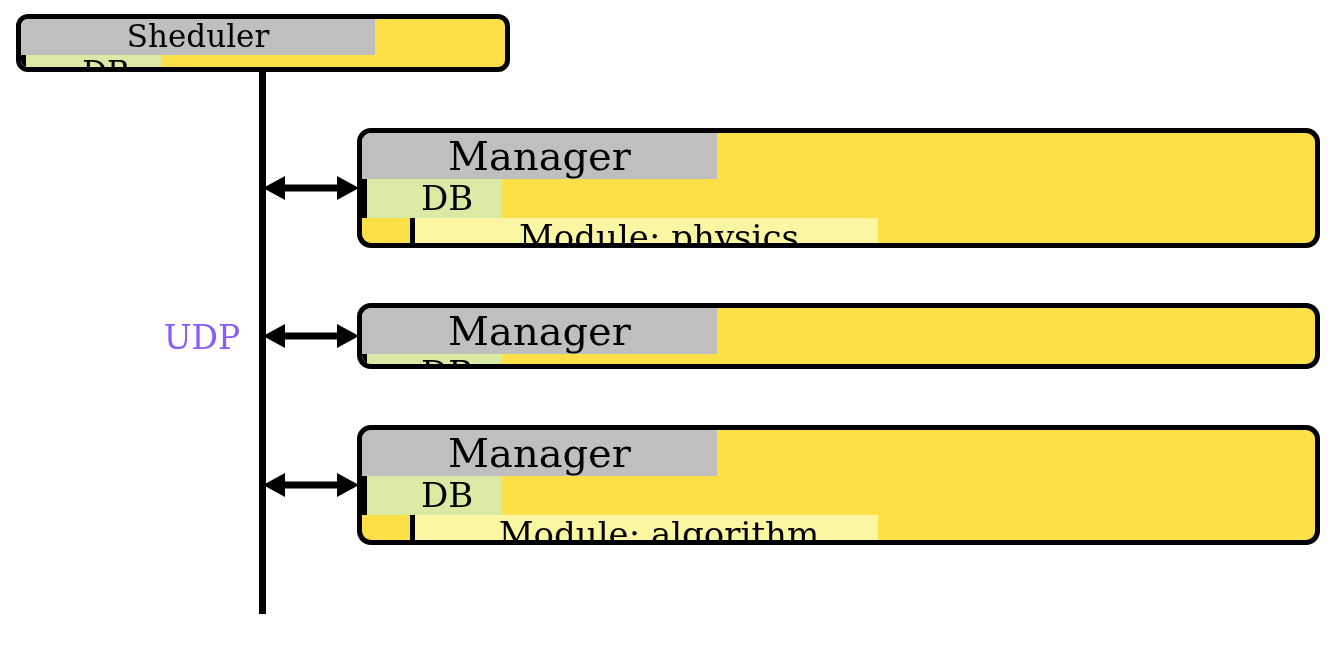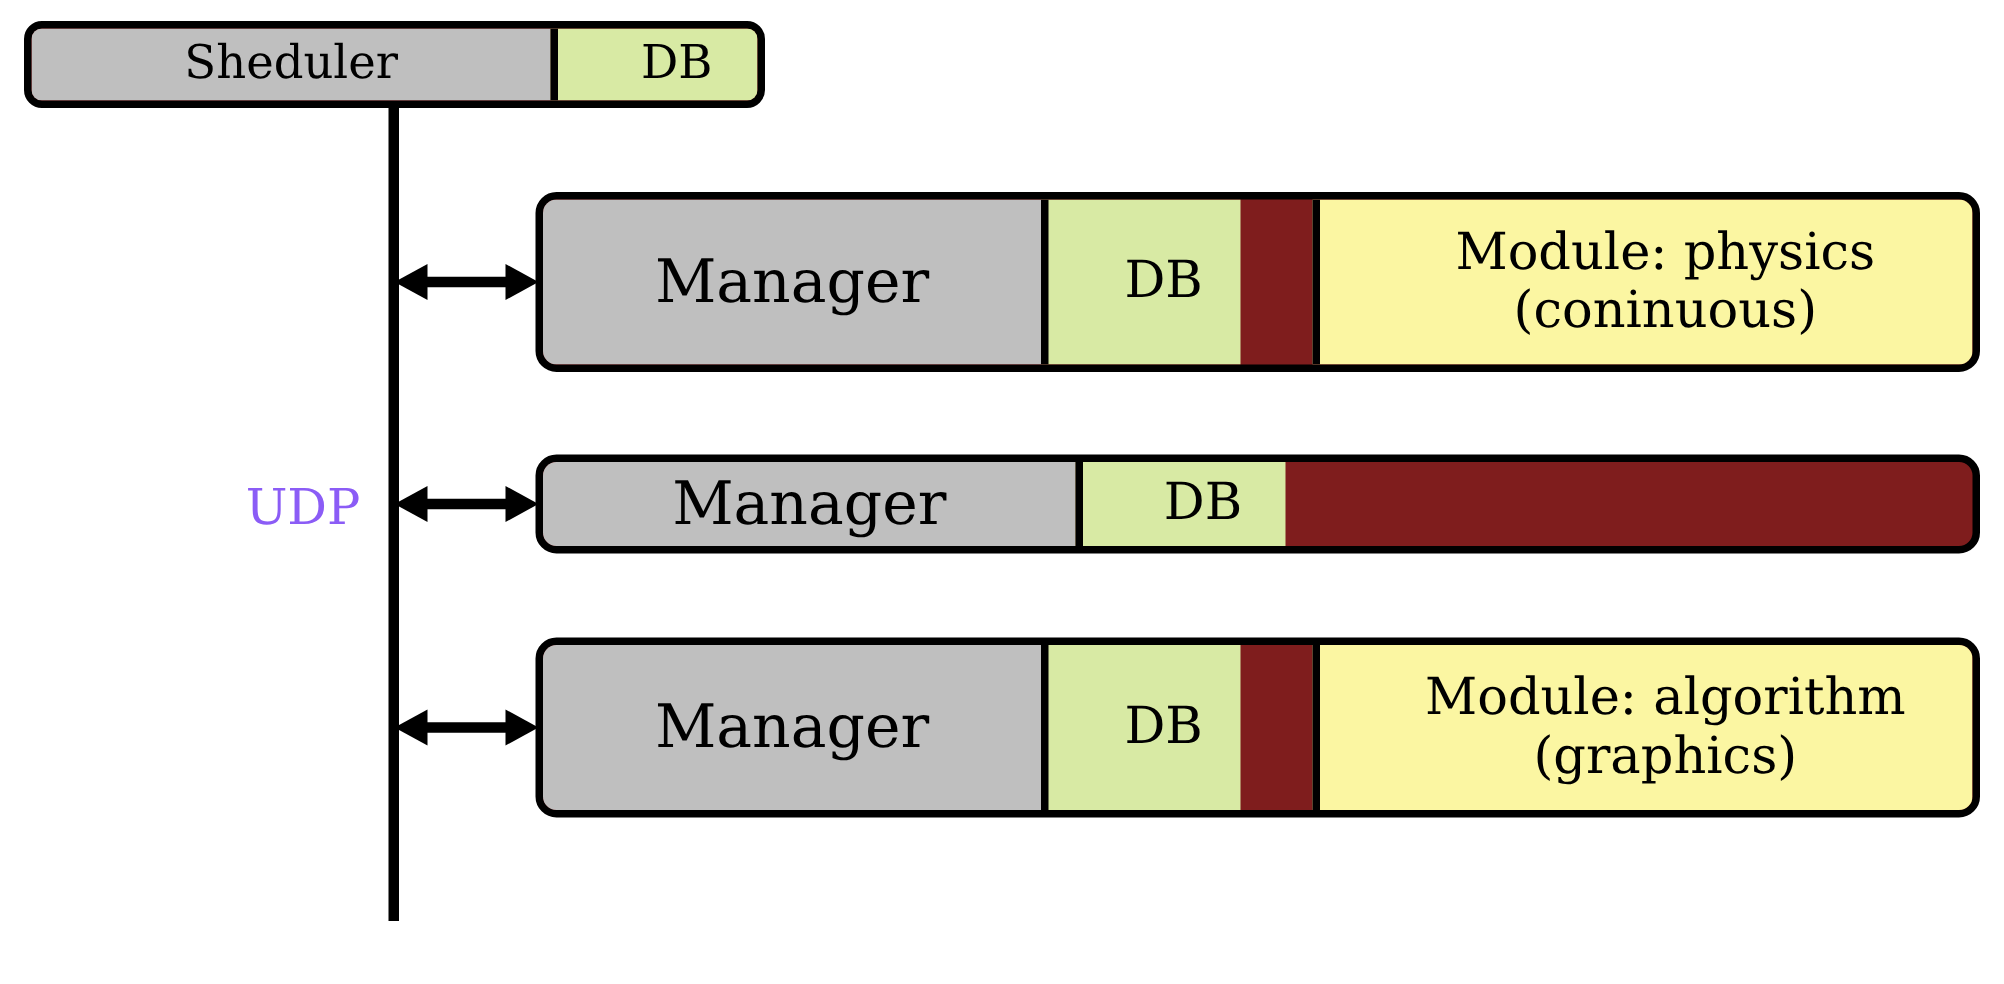--- a/index.html
+++ b/index.html
@@ -17,24 +17,24 @@
     overflow: hidden;
   }
 
   
   .node {
     position: absolute;
     box-sizing: border-box;
     border: 5px solid #000000;
     border-radius: 14px;
     display: flex;
-    flex-direction: row;
+    flex-direction: column;
     align-items: stretch;
     overflow: hidden;
-    background: #7f1d1d;
+    background: #fde047;
   }
   .cell {
     box-sizing: border-box;
     display: flex;
     align-items: center;
     justify-content: center;
     text-align: center;
     color: #000000;
     line-height: 1.15;
     padding: 0 6px;

